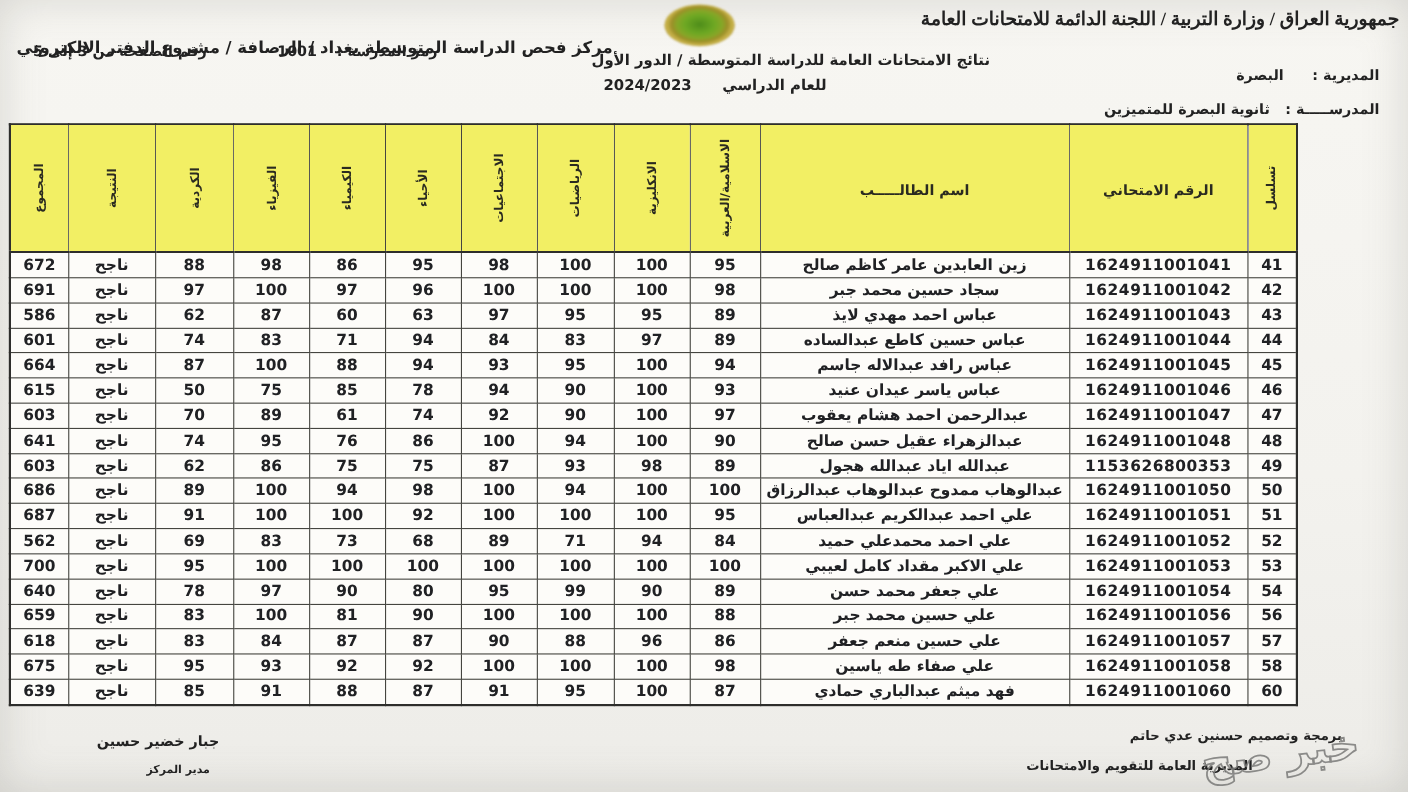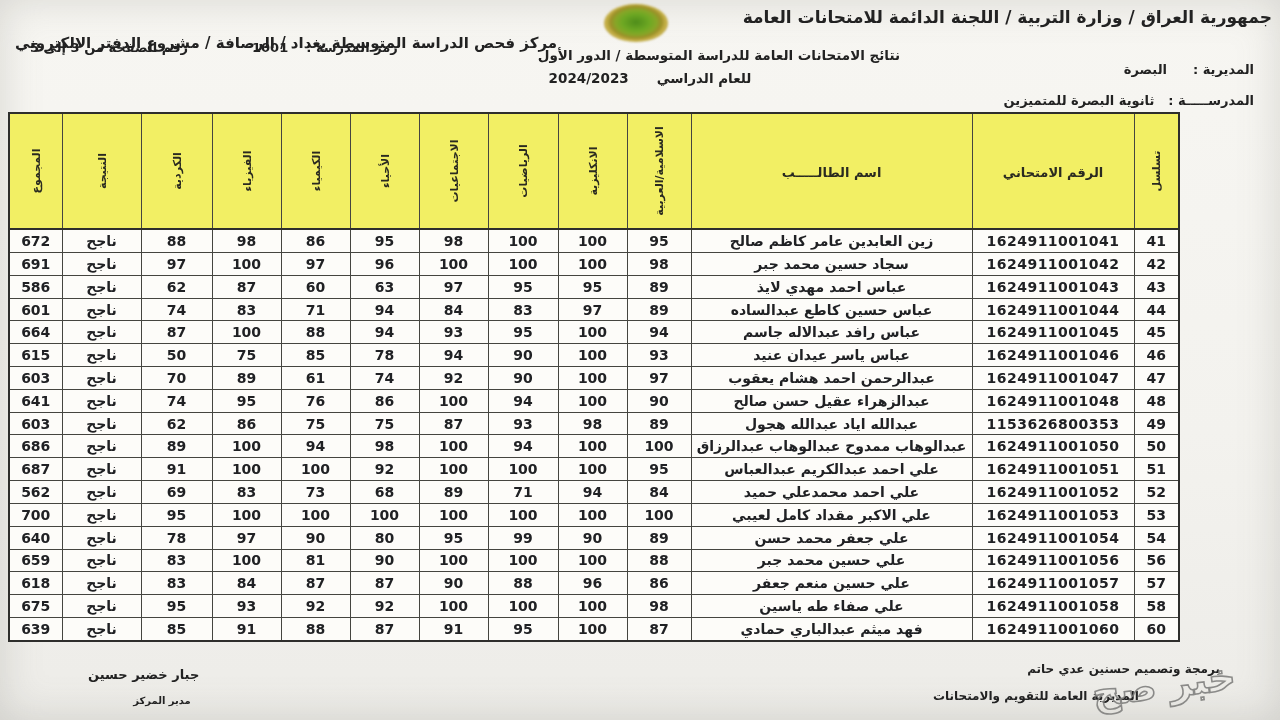--- a/index.html
+++ b/index.html
@@ -54,21 +54,21 @@
     color:transparent;-webkit-text-stroke:1.6px #7a7a78;
     transform:rotate(-7deg);opacity:.85;white-space:nowrap;
   }
 </style>
 </head>
 <body>
 
 <div class="canvas">
   <div class="photo">
 
-    <div class="abs b rtl" style="top:7px;right:8px;font-size:17px;">جمهورية العراق / وزارة التربية / اللجنة الدائمة للامتحانات العامة</div>
+    <div class="abs b rtl" style="top:7px;right:8px;font-size:17px;font-family:Liberation Serif, serif;">جمهورية العراق / وزارة التربية / اللجنة الدائمة للامتحانات العامة</div>
 
     <div class="abs emblem" style="left:604px;top:4px;"></div>
 
     <div class="abs b rtl" style="top:7px;left:15px;font-size:15px;margin-top:27px;">مركز فحص الدراسة المتوسطة بغداد / الرصافة / مشروع الدفتر الالكتروني</div>
 
     <div class="abs b rtl" style="top:40px;left:30px;font-size:13px;">رقم الصفحة من 3 إلى 5</div>
 
     <div class="abs pair b" style="top:40px;left:252px;font-size:13px;gap:18px;">
       <span>رمز المدرسة :</span>
       <span>1001</span>

